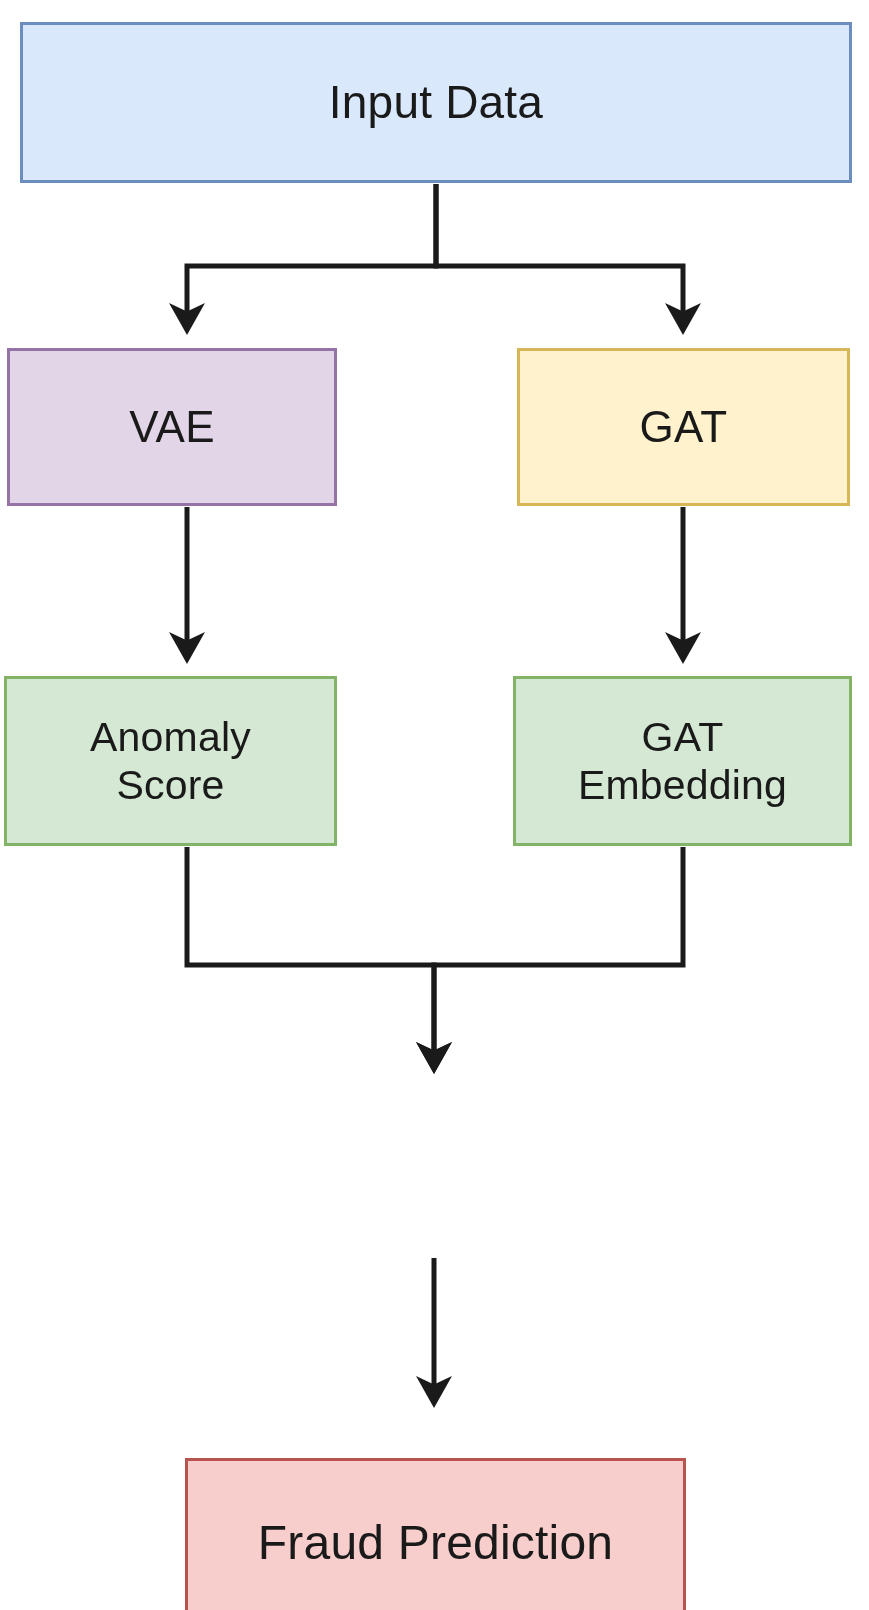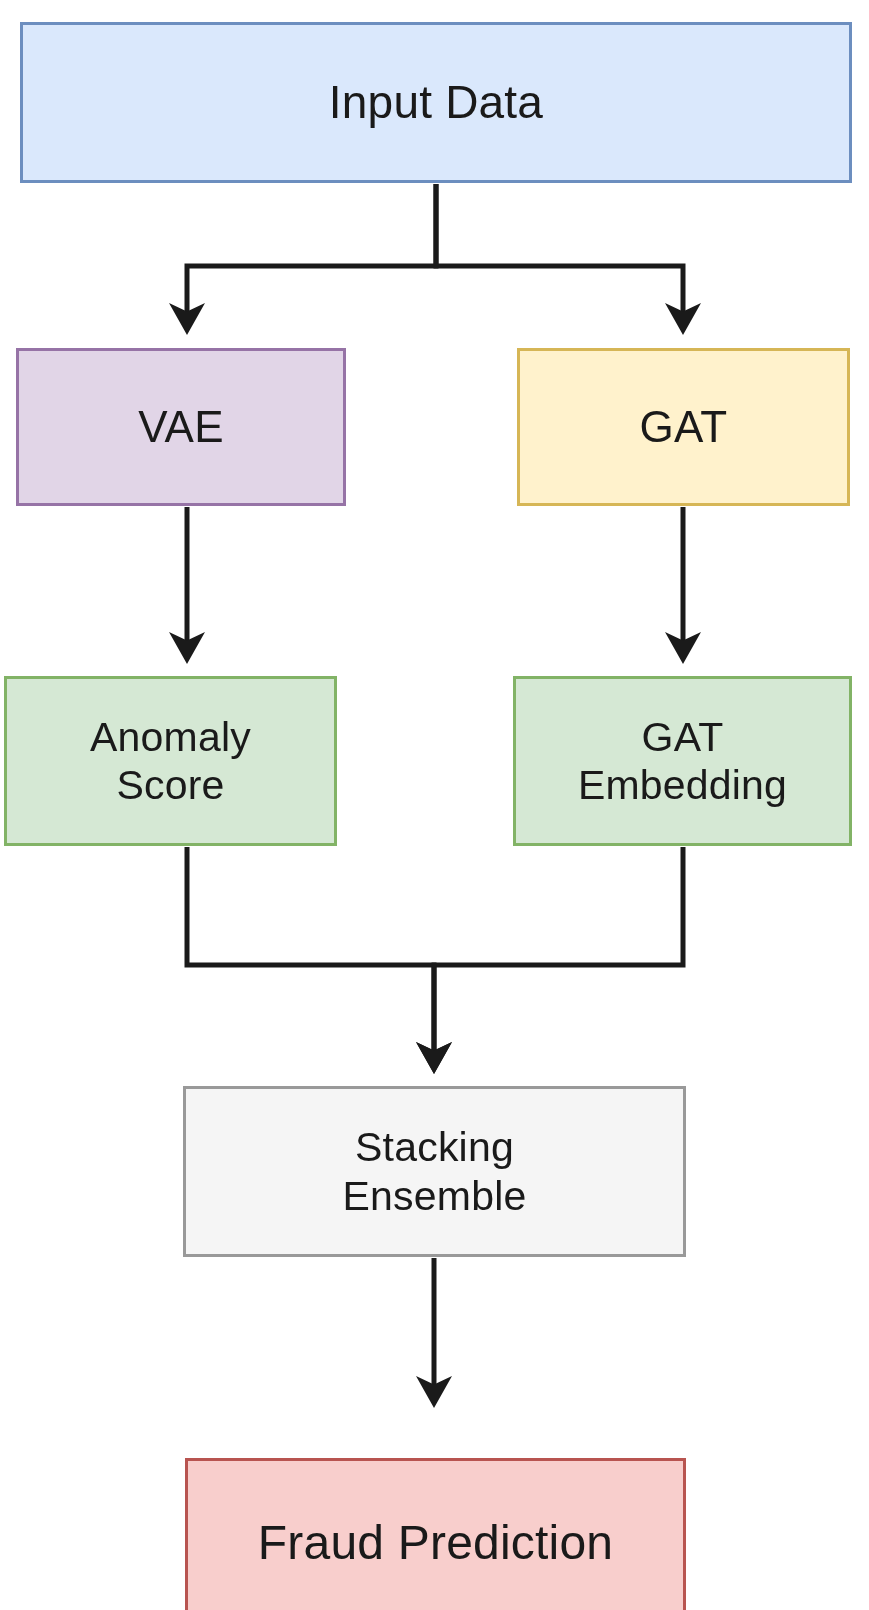--- a/index.html
+++ b/index.html
@@ -38,21 +38,21 @@
   
   #node-input-data {
     left: 20px;  top: 22px;
     width: 832px; height: 161px;
     background: #dae8fc;
     border-color: #6c8ebf;
     border-width: 3px;
     font-size: 46px;
   }
   #node-vae {
-    left: 16px;  top: 348px;
+    left: 7px;  top: 348px;
     width: 330px; height: 158px;
     background: #e1d5e7;
     border-color: #9673a6;
     border-width: 3px;
     font-size: 44px;
   }
   #node-gat {
     left: 517px; top: 348px;
     width: 333px; height: 158px;
     background: #fff2cc;
@@ -156,22 +156,18 @@
   <div class="node" id="node-anomaly-score">
     <span class="node-label">Anomaly
 Score</span>
   </div>
 
   <div class="node" id="node-gat-embedding">
     <span class="node-label">GAT
 Embedding</span>
   </div>
 
-  <div class="node" id="node-stacking-ensemble">
-    <span class="node-label">Stacking
-Ensemble</span>
-  </div>
 
   <div class="node" id="node-fraud-prediction">
     <span class="node-label">Fraud Prediction</span>
   </div>
 
 </div>
 
 </body></html>

